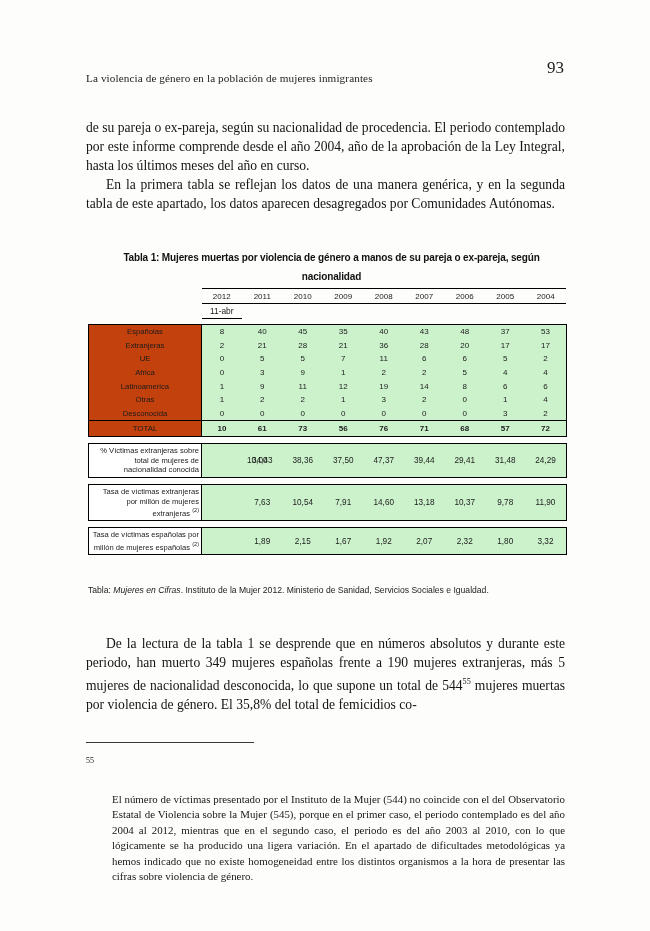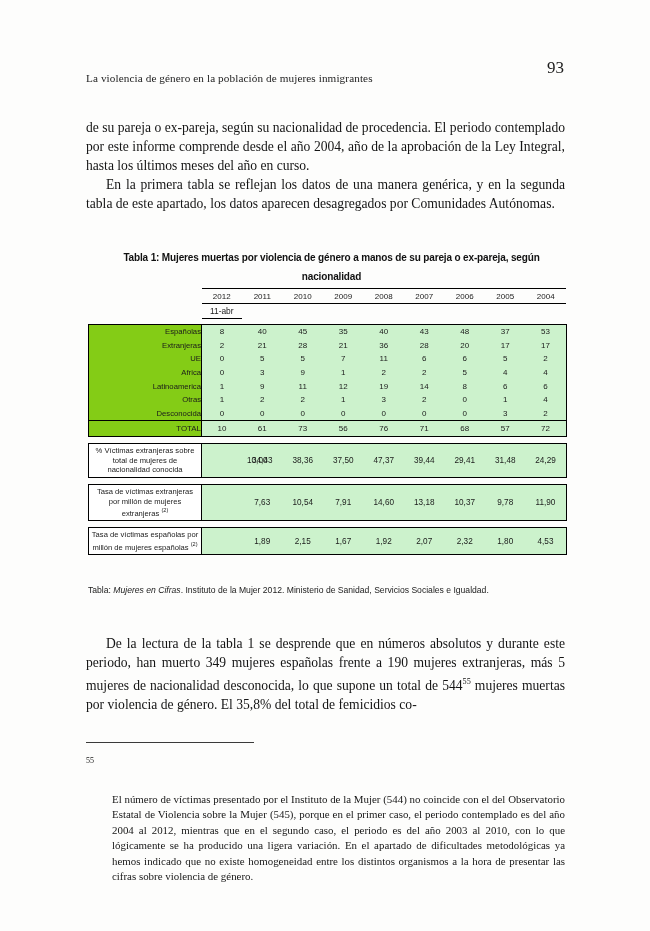--- a/index.html
+++ b/index.html
@@ -122,47 +122,47 @@
   .abrrow td.abr {
     border-bottom: 1.1px solid #000;
   }
   .spacer td { height: 5px; border: none; }
 
   
   .datarow td {
     height: 13.6px;
   }
   td.lab {
-    text-align: right;
+    text-align: center;
     padding-left: 3px;
     border-left: 1.2px solid #000;
     border-right: 1.2px solid #000;
-    background: #84cc16;
+    background: #c2410c;
     font-size: 7.7px;
   }
   td.val {
     text-align: center;
     background: #ccf2cc;
     font-size: 8px;
   }
   td.val.last { border-right: 1.2px solid #000; }
 
   .firstdata td { border-top: 1.3px solid #000; }
   .lastdata td { border-bottom: 1.3px solid #000; }
 
   .totalrow td { height: 15px; }
   .totalrow td.lab { font-size: 7.9px; }
-  .totalrow td.val { font-weight: normal; }
+  .totalrow td.val { font-weight: bold; }
   .totalrow td { border-bottom: 1.4px solid #000; }
 
   
   .gap td { height: 6px; border: none; background: transparent; }
 
   .statrow td.lab {
-    text-align: center;
+    text-align: right;
     padding: 2px 2px;
     border: 1.2px solid #000;
     background: #fff;
     font-size: 7.6px;
     line-height: 9.6px;
   }
   .statrow td.val {
     text-align: center;
     background: #ccf2cc;
     font-size: 8.2px;
@@ -407,21 +407,21 @@
           <tr class="statrow">
             <td class="lab">Tasa de víctimas españolas por millón de mujeres españolas <sup class="fn2">(2)</sup></td>
             <td class="val first"></td>
             <td class="val">1,89</td>
             <td class="val">2,15</td>
             <td class="val">1,67</td>
             <td class="val">1,92</td>
             <td class="val">2,07</td>
             <td class="val">2,32</td>
             <td class="val">1,80</td>
-            <td class="val last">4,53</td>
+            <td class="val last">3,32</td>
           </tr>
         </tbody>
     </table>
   </div>
 
   <div class="fuente">
     <span>Tabla: </span><i>Mujeres en Cifras</i><span>. Instituto de la Mujer 2012. Ministerio de Sanidad, Servicios Sociales e Igualdad.</span>
   </div>
 
   <div class="bodytext" id="para-2">

